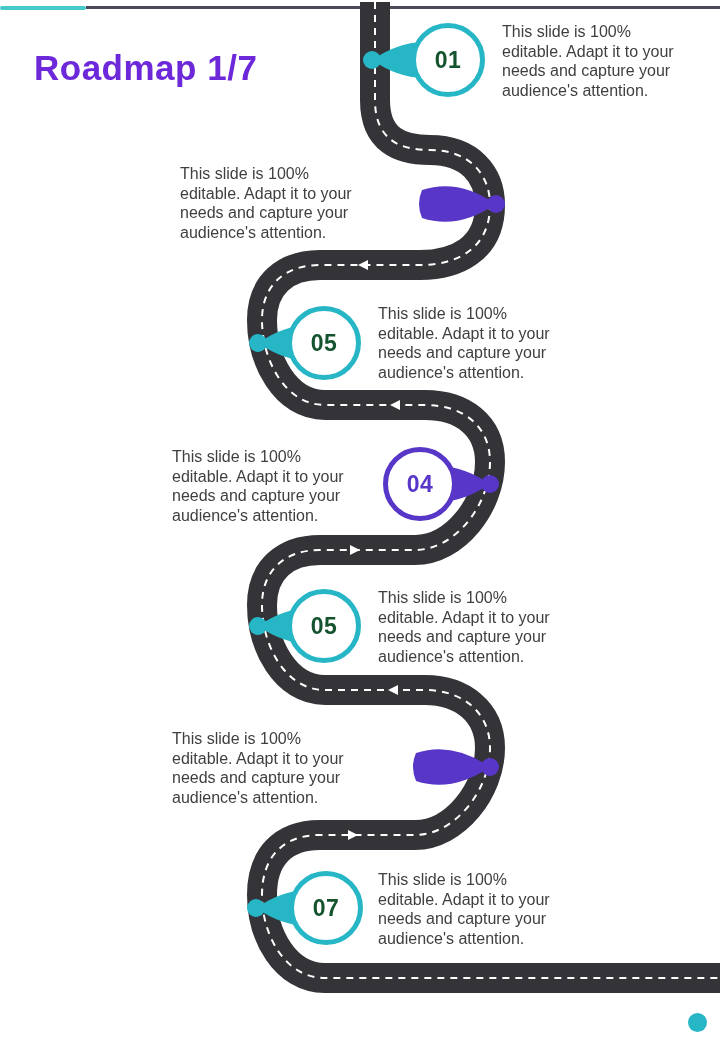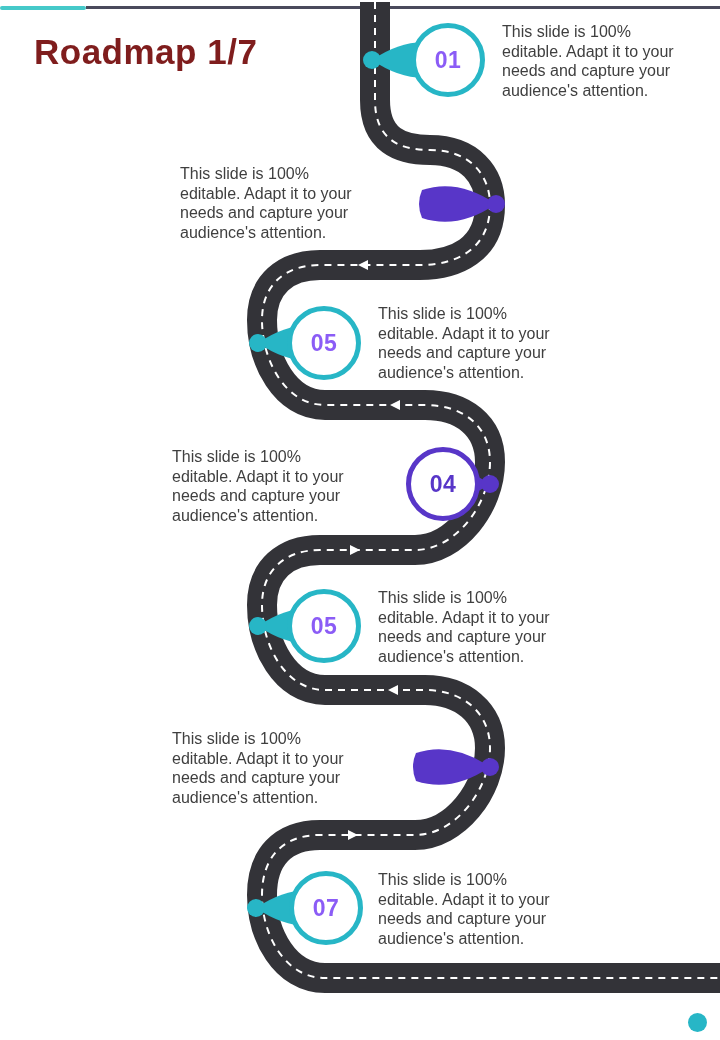--- a/index.html
+++ b/index.html
@@ -22,24 +22,24 @@
     position:absolute; left:0; top:0; width:86px; height:4px;
     background:#45c9c9; border-radius:2px;
   }
   .topbar .seg-dark {
     position:absolute; left:86px; top:0; width:634px; height:3px;
     background:#4a4a5c;
   }
 
   
   .page-title {
-    position:absolute; left:34px; top:32px;
+    position:absolute; left:34px; top:48px;
     font-size:35px; font-weight:bold;
     letter-spacing:0.5px;
-    color:#7f1d1d;
+    color:#6d28d9;
     white-space:nowrap;
   }
 
   
   #road-layer {
     position:absolute; left:0; top:0;
     width:720px; height:1040px;
     pointer-events:none;
   }
 
@@ -56,21 +56,21 @@
     box-sizing:border-box;
   }
   .node.teal   .ring { border:5px solid #27b6c6; }
   .node.purple .ring { border:5px solid #5836c8; }
   .node .num {
     position:absolute; left:0; top:0;
     width:74px; height:74px;
     display:flex; align-items:center; justify-content:center;
     font-size:23px; font-weight:bold; letter-spacing:0.5px;
   }
-  .node.teal   .num { color:#8b5cf6; }
+  .node.teal   .num { color:#14532d; }
   .node.purple .num { color:#5836c8; }
 
   
   .desc {
     position:absolute;
     width:190px;
     font-size:16px;
     line-height:19.5px;
     color:#3f3f3f;
   }
@@ -197,21 +197,21 @@
     <div class="ring"></div>
     <div class="num">01</div>
   </div>
 
 
   <div class="node teal" style="left:287px; top:306px;">
     <div class="ring"></div>
     <div class="num">05</div>
   </div>
 
-  <div class="node purple" style="left:406px; top:447px;">
+  <div class="node purple" style="left:383px; top:447px;">
     <div class="ring"></div>
     <div class="num">04</div>
   </div>
 
   <div class="node teal" style="left:287px; top:589px;">
     <div class="ring"></div>
     <div class="num">05</div>
   </div>
 
 

